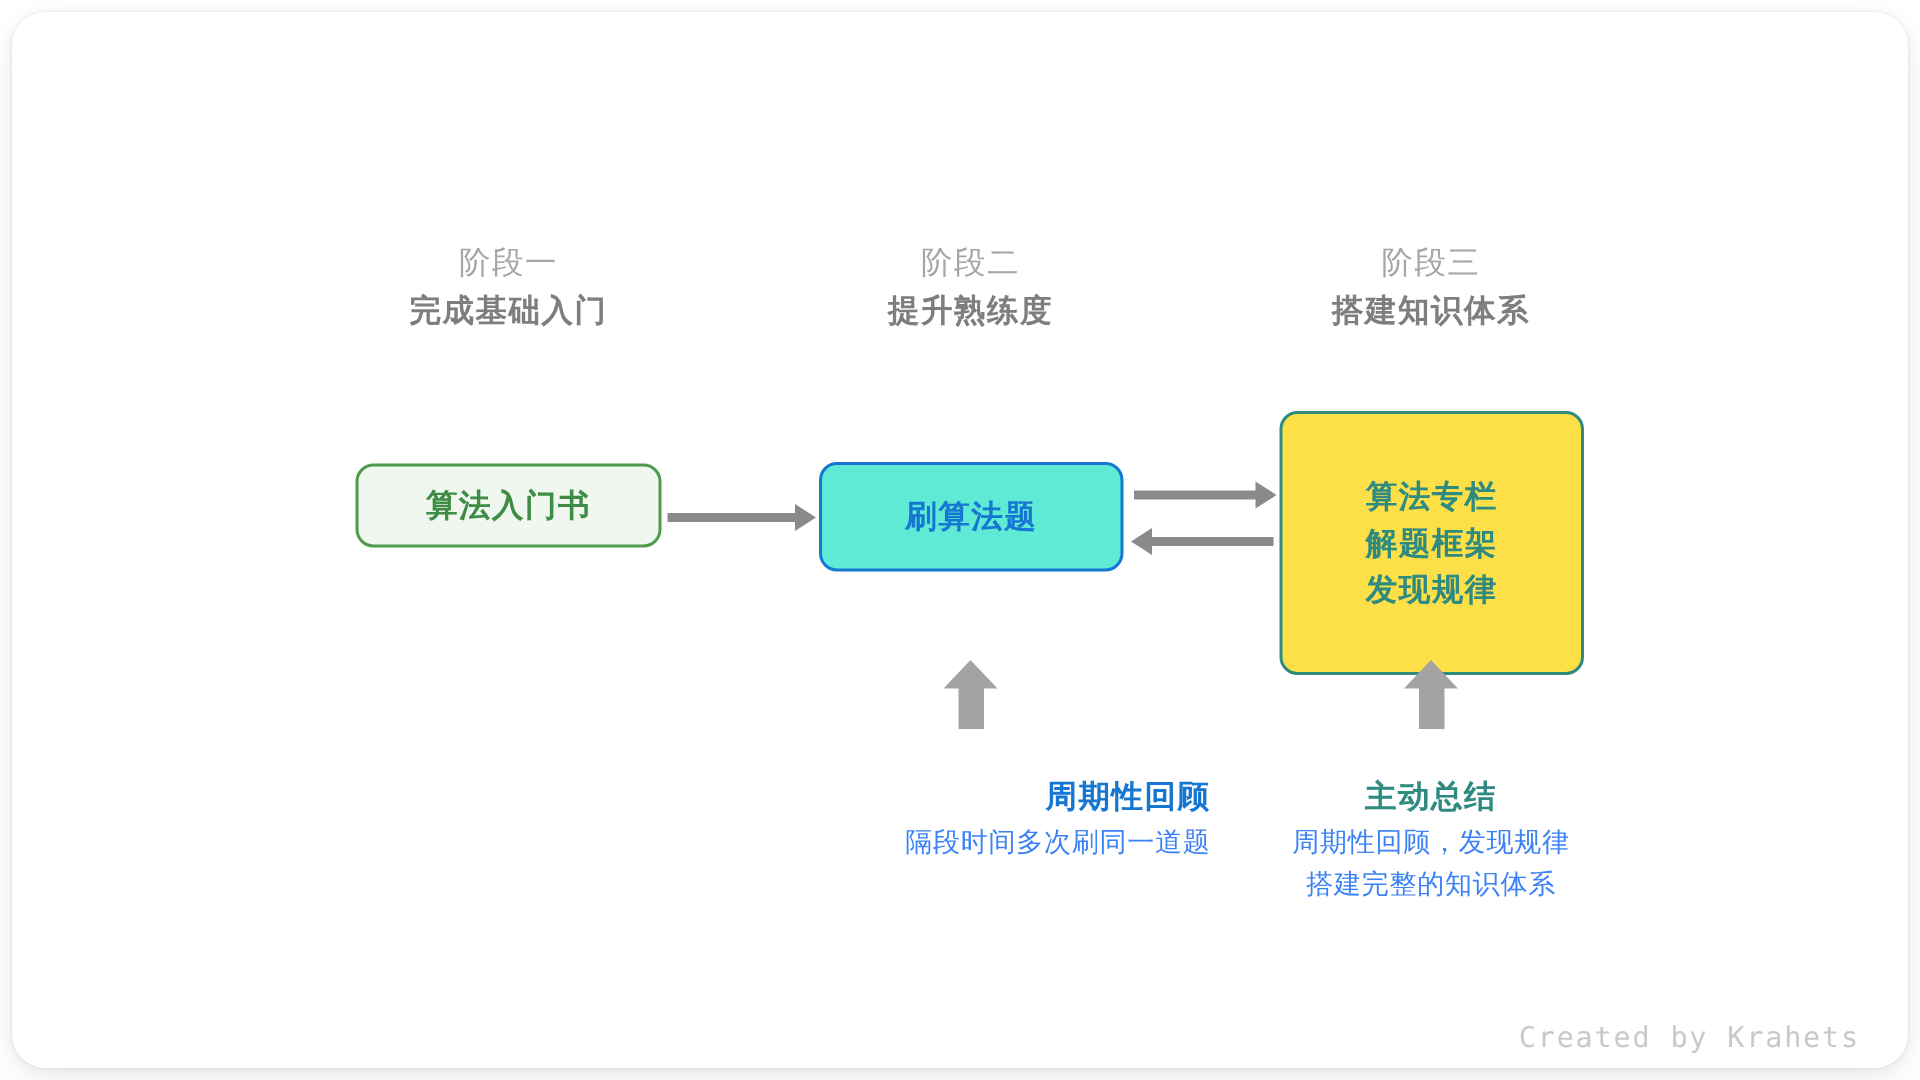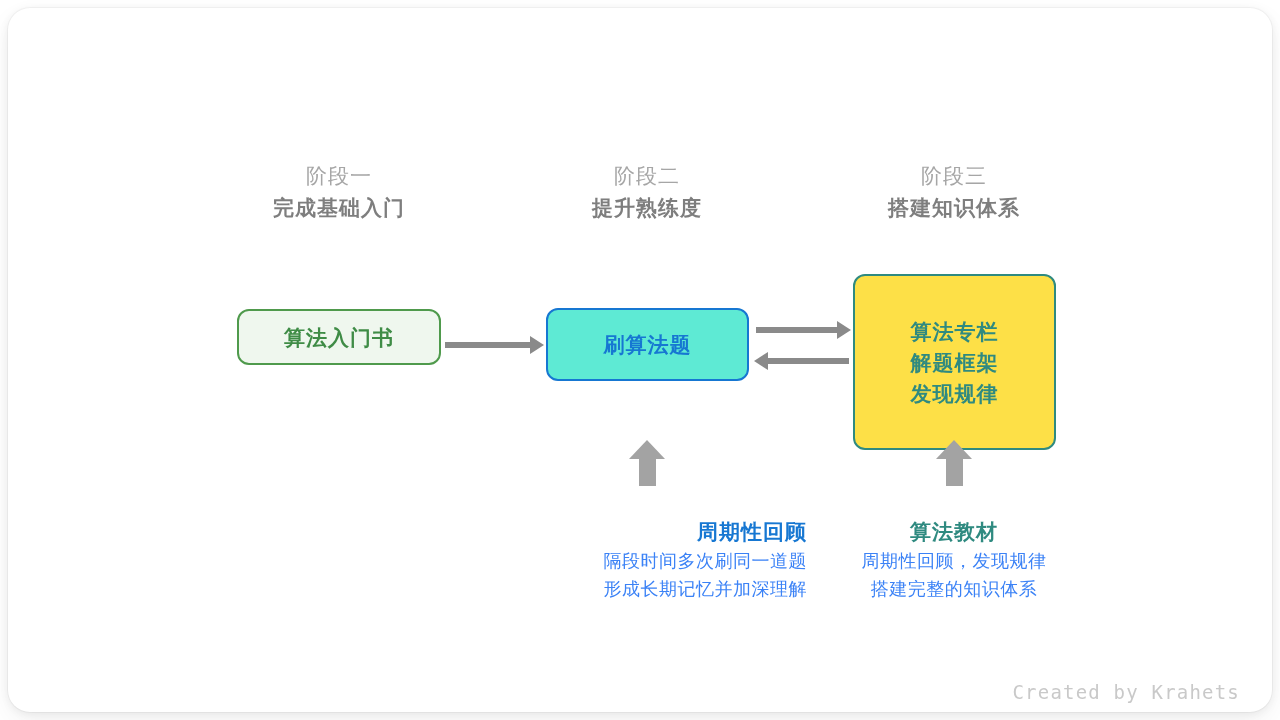--- a/index.html
+++ b/index.html
@@ -220,24 +220,23 @@
     <div class="shaft"></div>
   </div>
   <div class="arrow-up" id="arrow-up-summary">
     <div class="head"></div>
     <div class="shaft"></div>
   </div>
 
   <div class="annotation" id="anno-review">
     <div class="anno-title blue">周期性回顾</div>
     <div class="anno-desc">隔段时间多次刷同一道题</div>
-    <div class="anno-desc">形成长期记忆并加深理解</div>
   </div>
 
   <div class="annotation" id="anno-summary">
-    <div class="anno-title teal">算法教材</div>
+    <div class="anno-title teal">主动总结</div>
     <div class="anno-desc">周期性回顾，发现规律</div>
     <div class="anno-desc">搭建完整的知识体系</div>
   </div>
 
   <div id="credit">Created by Krahets</div>
 
 </div>
 
 </body></html>

